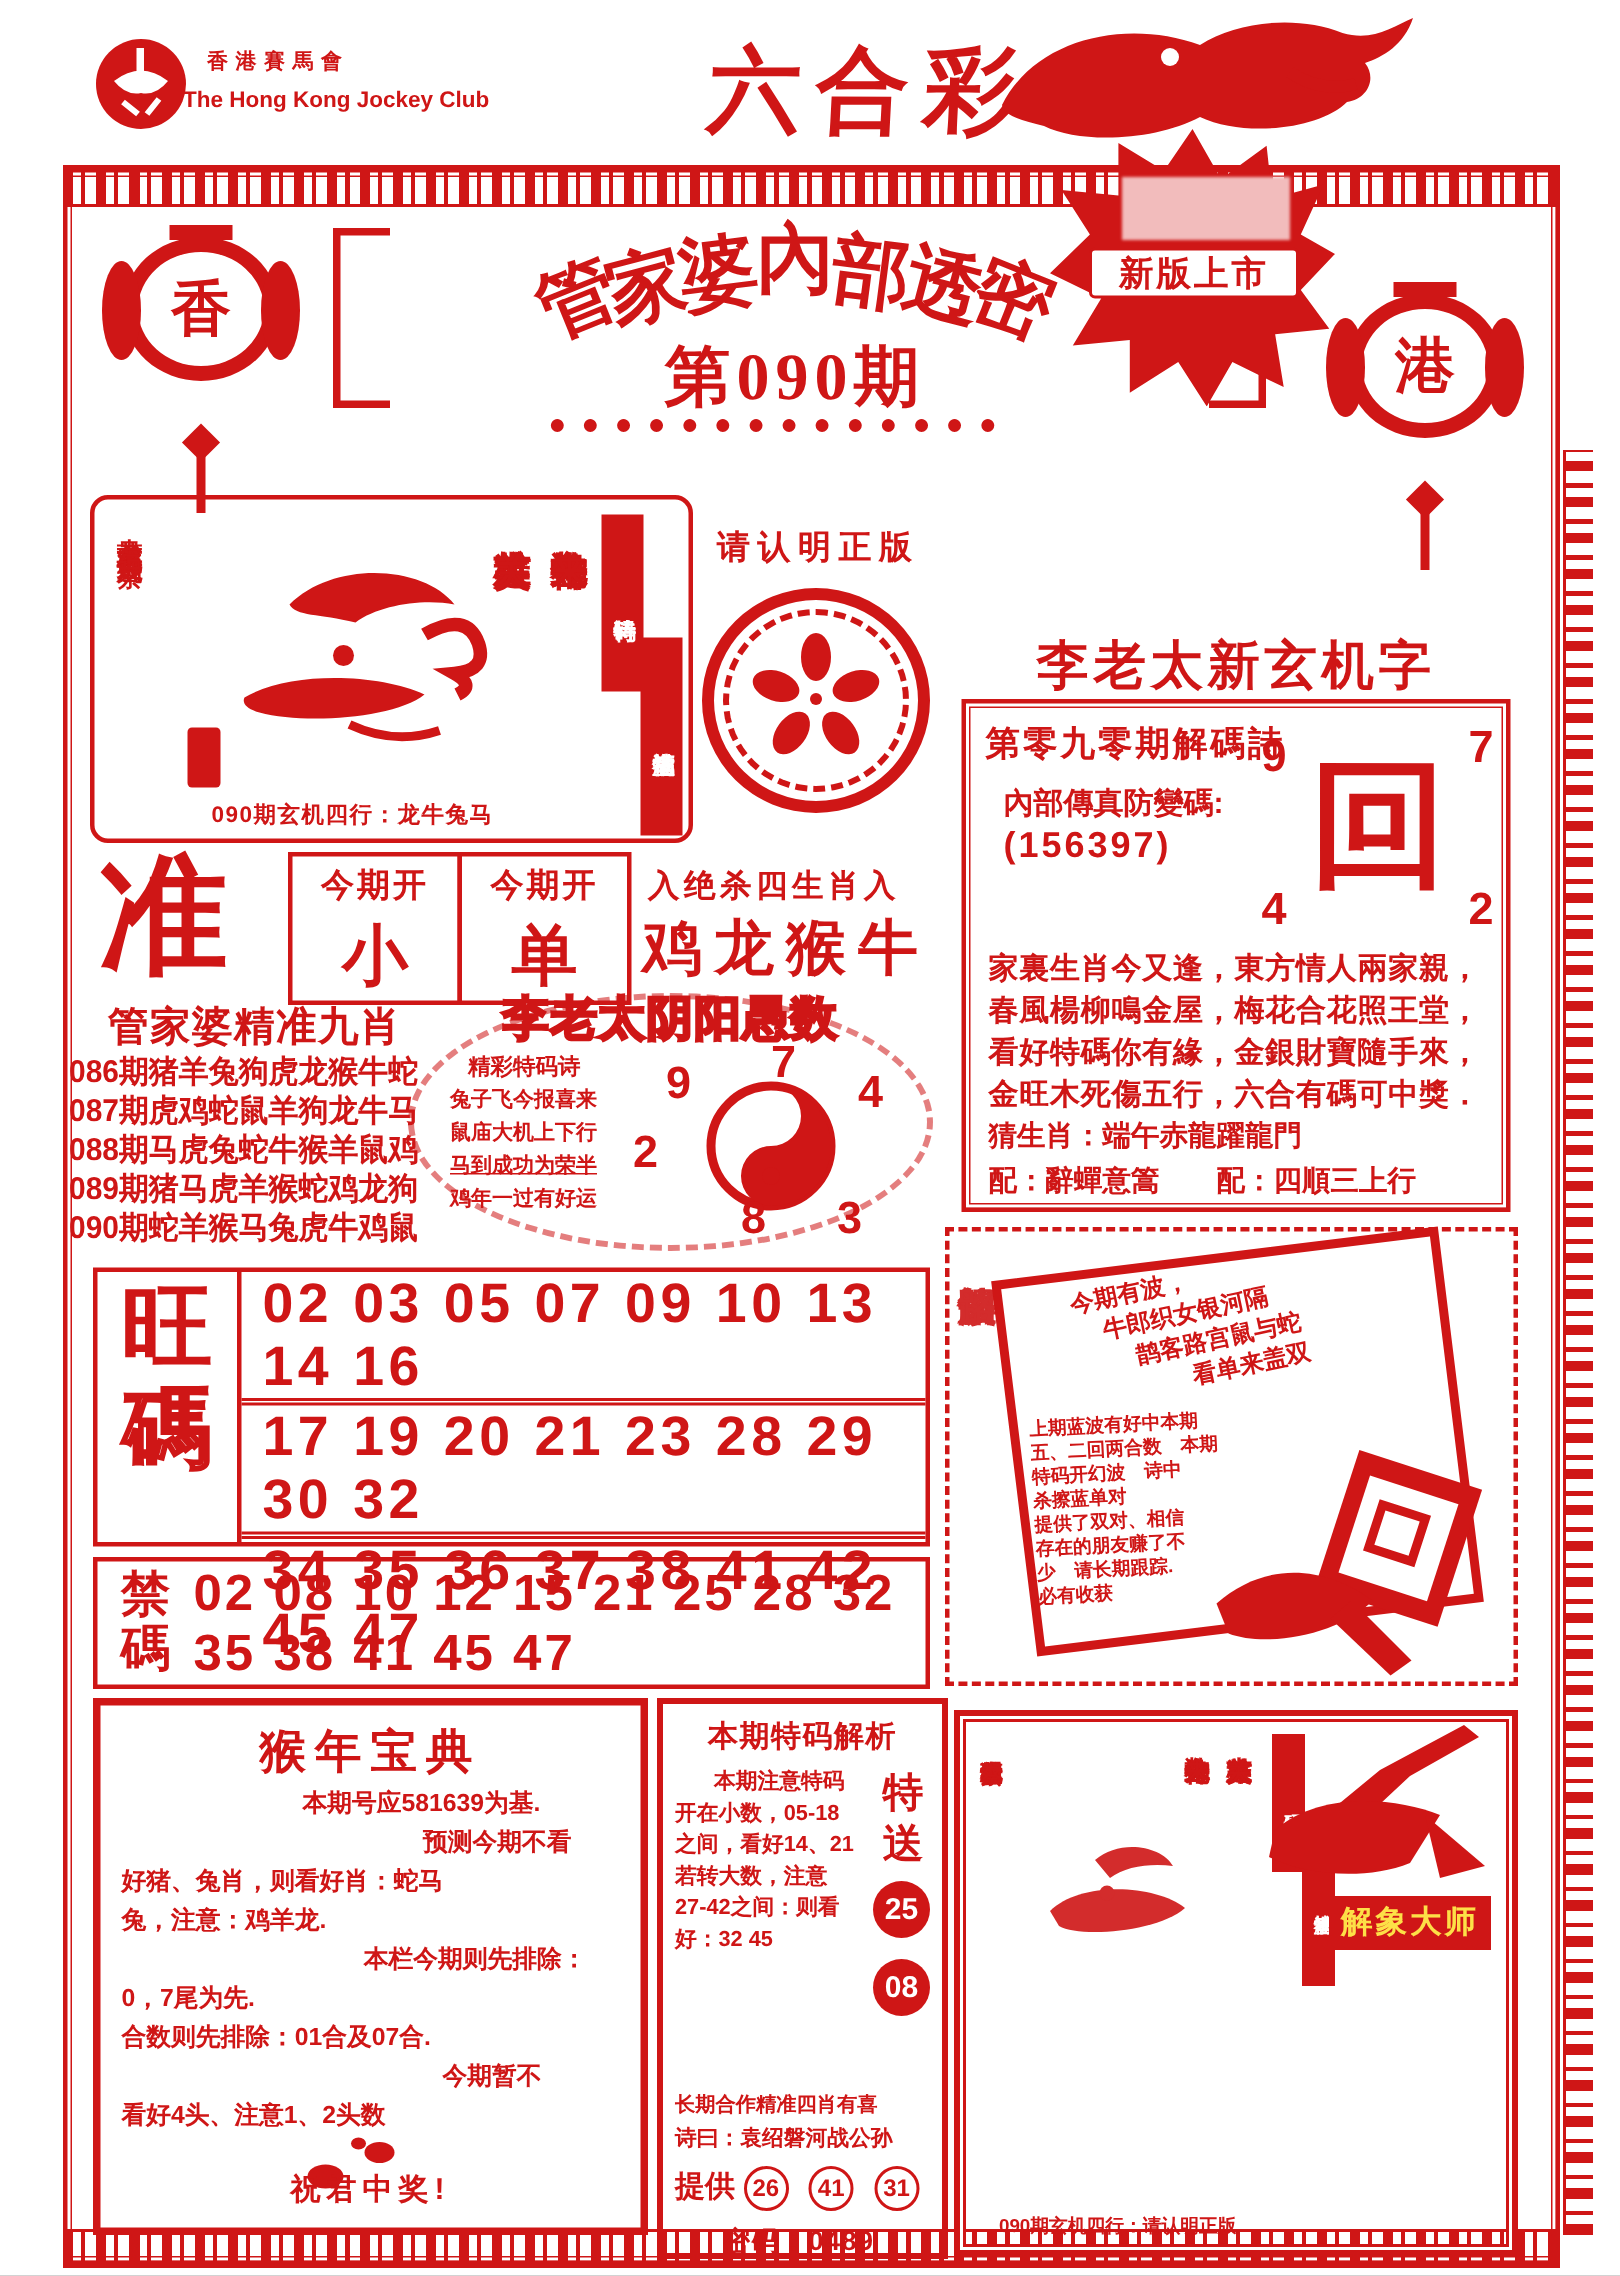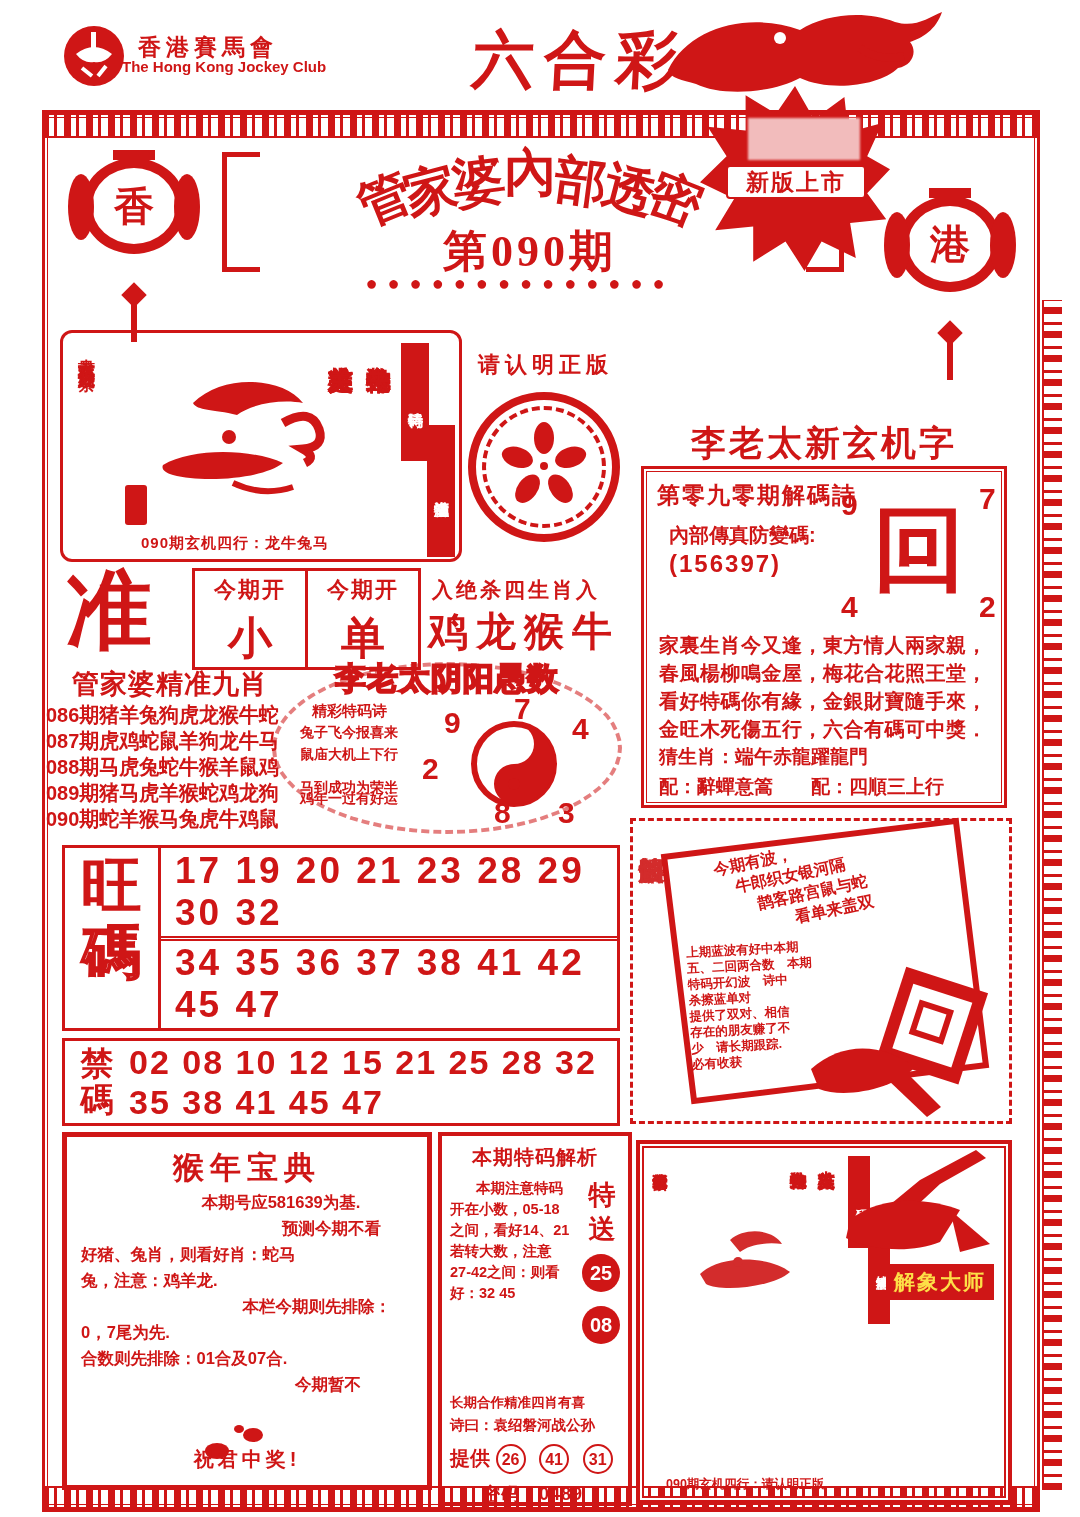--- a/index.html
+++ b/index.html
@@ -4,21 +4,21 @@
 <style>
   :root{ --red:#cf1616; --red2:#b51212; }
   *{margin:0;padding:0;box-sizing:border-box;}
   body{background:#888;font-family:"Liberation Sans",sans-serif;}
   #stage{position:relative;width:1080px;height:1517px;margin:0 auto;background:#ffffff;color:var(--red);overflow:hidden;}
   .abs{position:absolute;}
   .vert{writing-mode:vertical-rl;text-orientation:upright;}
   .outline{color:#fff;-webkit-text-stroke:2px var(--red);}
   
   .logo-circle{left:62px;top:24px;width:64px;height:64px;}
-  .club-cn{left:138px;top:32px;font-size:23px;font-weight:bold;letter-spacing:5px;}
+  .club-cn{left:138px;top:32px;font-size:14px;font-weight:bold;letter-spacing:5px;}
   .club-en{left:122px;top:58px;font-size:15px;font-weight:bold;}
   .main-title{left:420px;top:18px;width:320px;font-size:62px;font-weight:900;letter-spacing:10px;text-align:center;font-family:"Liberation Serif",serif;transform:skewX(-3deg);}
   .dragon-art{left:660px;top:8px;width:290px;height:100px;}
   
   .frame{left:42px;top:112px;width:998px;height:1398px;border:3px solid var(--red);box-shadow:inset 0 0 0 2px #fff, inset 0 0 0 3px var(--red);}
   .chain{background:
      repeating-linear-gradient(90deg,var(--red) 0 7px,transparent 7px 12px,var(--red) 12px 15px,transparent 15px 22px);
      border-top:2px solid var(--red);border-bottom:2px solid var(--red);}
   .chain-top{left:42px;top:110px;width:998px;height:28px;}
   .chain-bottom{left:42px;top:1486px;width:998px;height:26px;}
@@ -259,21 +259,21 @@
     <div>089期猪马虎羊猴蛇鸡龙狗</div>
     <div>090期蛇羊猴马兔虎牛鸡鼠</div>
   </div>
 
   <div class="abs yy">
     <div class="abs snake"></div>
     <div class="abs title">李老太阴阳愚数</div>
     <div class="abs sub">精彩特码诗</div>
     <div class="abs ln" style="top:68px;">兔子飞今报喜来</div>
     <div class="abs ln" style="top:90px;">鼠庙大机上下行</div>
-    <div class="abs ln" style="top:123px;">马到成功为荣半</div>
+    <div class="abs ln" style="top:112px;text-decoration:underline;">马到成功为荣半</div>
     <div class="abs ln" style="top:134px;">鸡年一过有好运</div>
     <svg class="abs" style="left:196px;top:62px;width:92px;height:92px;" viewBox="0 0 92 92">
       <circle cx="46" cy="46" r="40" fill="none" stroke="#cf1616" stroke-width="6"></circle>
       <path d="M46 6 a40 40 0 0 1 0 80 a20 20 0 0 1 0 -40 a20 20 0 0 0 0 -40 z" fill="#cf1616"></path>
       <circle cx="46" cy="26" r="6" fill="#fff"></circle>
       <circle cx="46" cy="66" r="6" fill="#cf1616"></circle>
     </svg>
     <div class="abs num" style="left:172px;top:50px;">9</div>
     <div class="abs num" style="left:242px;top:36px;">7</div>
     <div class="abs num" style="left:300px;top:56px;">4</div>
@@ -281,20 +281,21 @@
     <div class="abs num" style="left:222px;top:140px;">8</div>
     <div class="abs num" style="left:286px;top:140px;">3</div>
   </div>
 
   <div class="abs wang">
     <div class="lab">
       <div class="c1">旺</div>
       <div class="c2 outline">碼</div>
     </div>
     <div class="rows">
+      <div class="row">02 03 05 07 09 10 13 14 16</div>
       <div class="row">17 19 20 21 23 28 29 30 32</div>
       <div class="row">34 35 36 37 38 41 42 45 47</div>
     </div>
   </div>
 
   <div class="abs jin">
     <div class="lab">
       <div>禁</div>
       <div>碼</div>
     </div>
@@ -338,20 +339,21 @@
     <div class="abs title">猴年宝典</div>
     <div class="abs lines">
       <div>本期号应581639为基.</div>
       <div>预测今期不看</div>
       <div>好猪、兔肖，则看好肖：蛇马</div>
       <div>兔，注意：鸡羊龙.</div>
       <div>本栏今期则先排除：</div>
       <div>0，7尾为先.</div>
       <div>合数则先排除：01合及07合.</div>
       <div>今期暂不</div>
+      <div>看好4头、注意1、2头数</div>
     </div>
     <svg class="abs" style="left:130px;top:286px;width:90px;height:40px;" viewBox="0 0 90 40">
       <ellipse cx="20" cy="28" rx="12" ry="8" fill="#cf1616"></ellipse>
       <ellipse cx="56" cy="12" rx="10" ry="7" fill="#cf1616"></ellipse>
       <ellipse cx="42" cy="6" rx="5" ry="4" fill="#cf1616"></ellipse>
     </svg>
     <div class="abs footer">祝君中奖!</div>
   </div>
 
   <div class="abs analysis">

